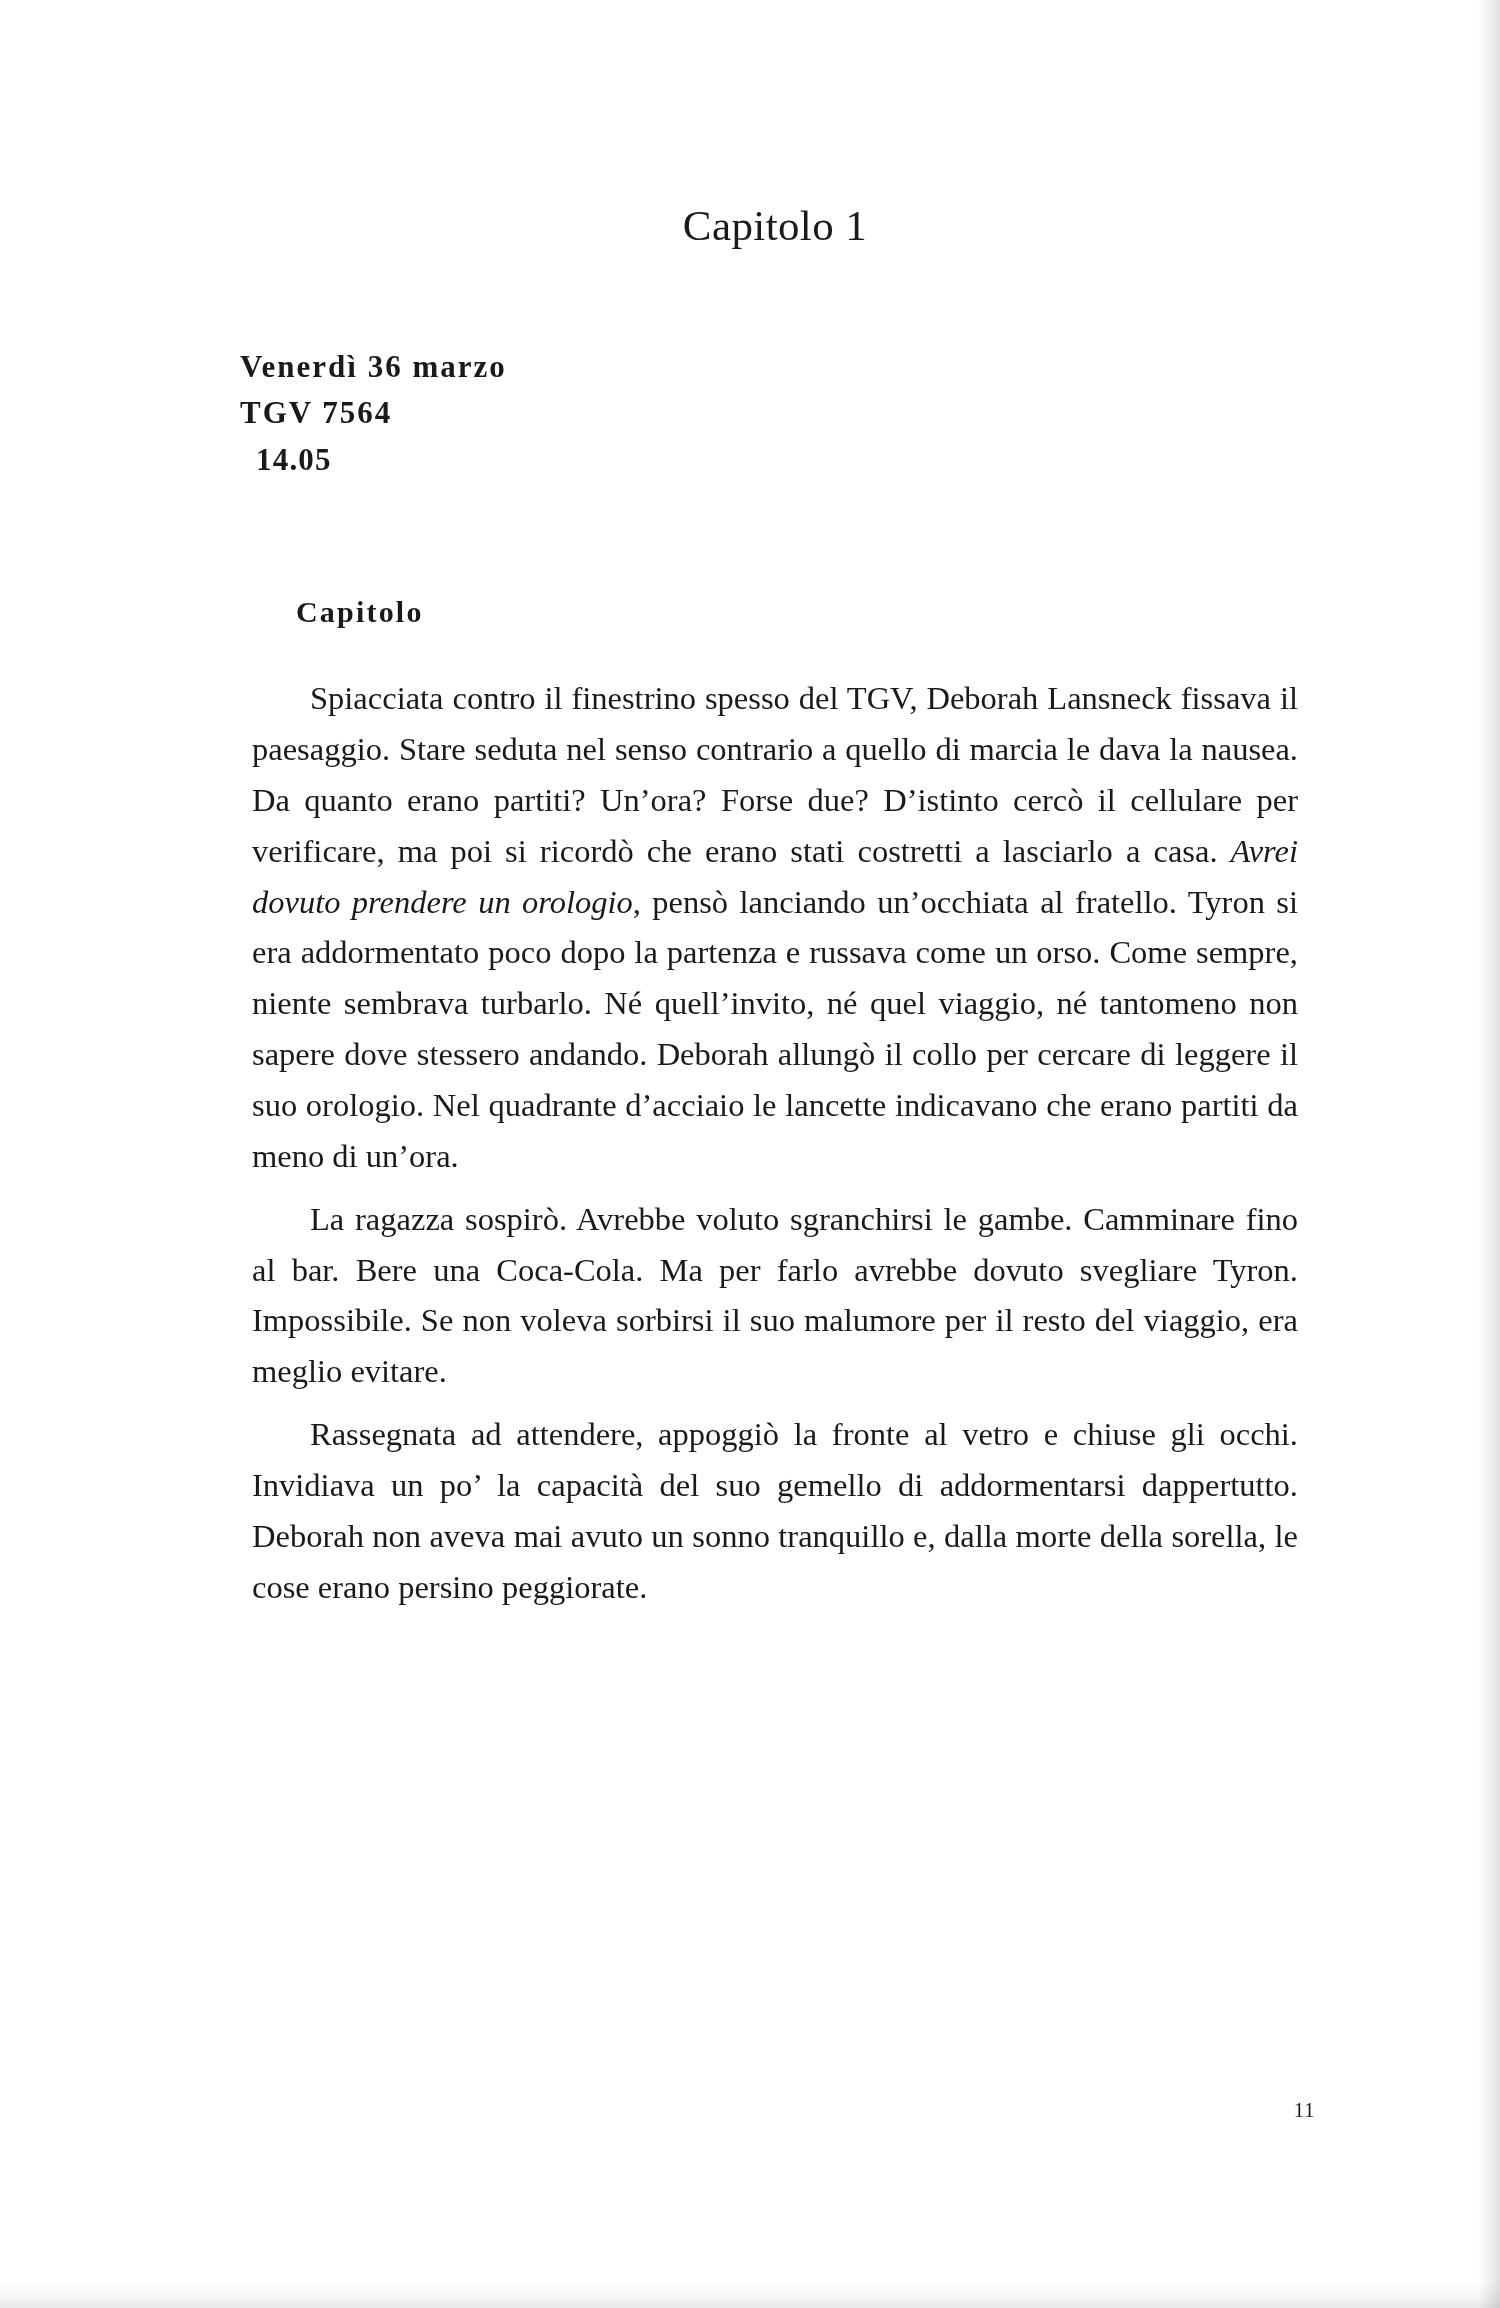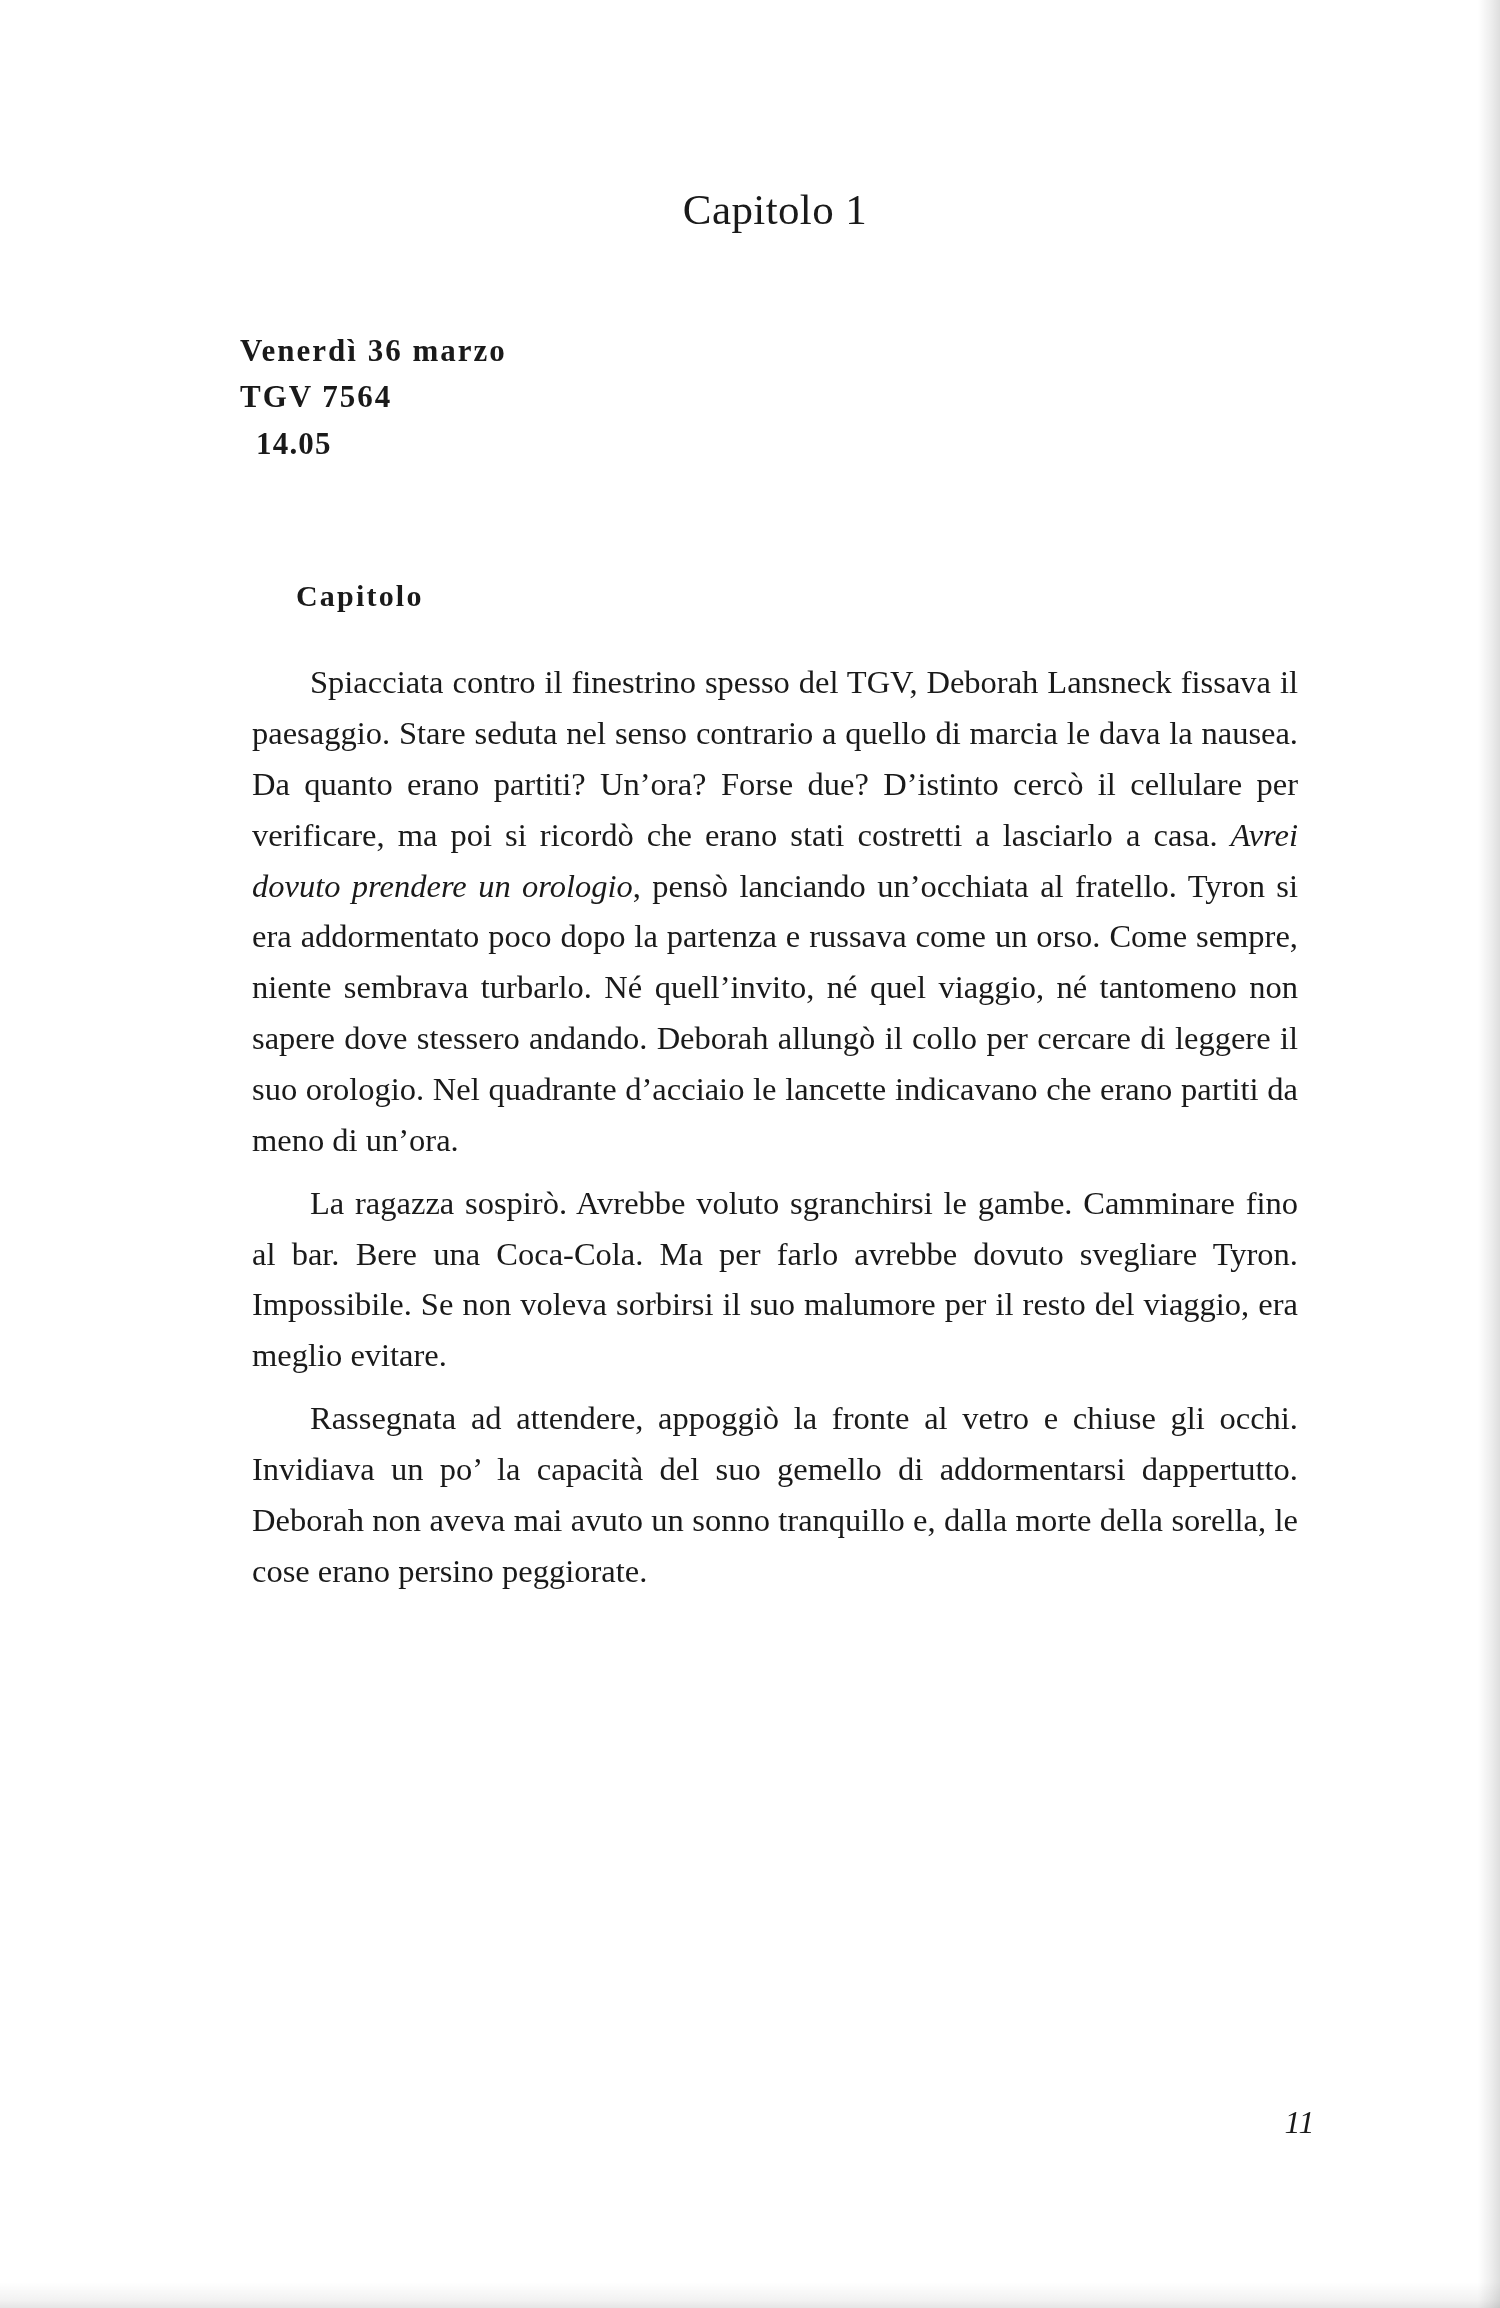--- a/index.html
+++ b/index.html
@@ -39,21 +39,21 @@
     left: 0;
     bottom: 0;
     width: 1500px;
     height: 26px;
     background: linear-gradient(to bottom, rgba(255,255,255,0) 0%, rgba(0,0,0,0.05) 70%, rgba(0,0,0,0.10) 100%);
   }
 
   .text-block {
     position: absolute;
     left: 240px;
-    top: 184px;
+    top: 200px;
     width: 1070px;
   }
 
   .chapter-title {
     text-align: center;
     font-size: 43px;
     line-height: 1.2;
     letter-spacing: 0.4px;
     margin: 0 0 92px 0;
     font-weight: normal;
@@ -84,24 +84,23 @@
     text-align: justify;
     text-justify: inter-word;
     margin: 12px;
     text-indent: 58px;
     hyphens: manual;
   }
 
   .page-number {
     position: absolute;
     right: 185px;
-    bottom: 167px;
-    font-size: 32px;
+    bottom: 185px;
+    font-size: 21px;
     letter-spacing: 0.5px;
-    font-style: italic;
   }
 
   em { font-style: italic; }
 </style>
 </head>
 <body>
 
 <div class="page">
 
   <div class="text-block">

